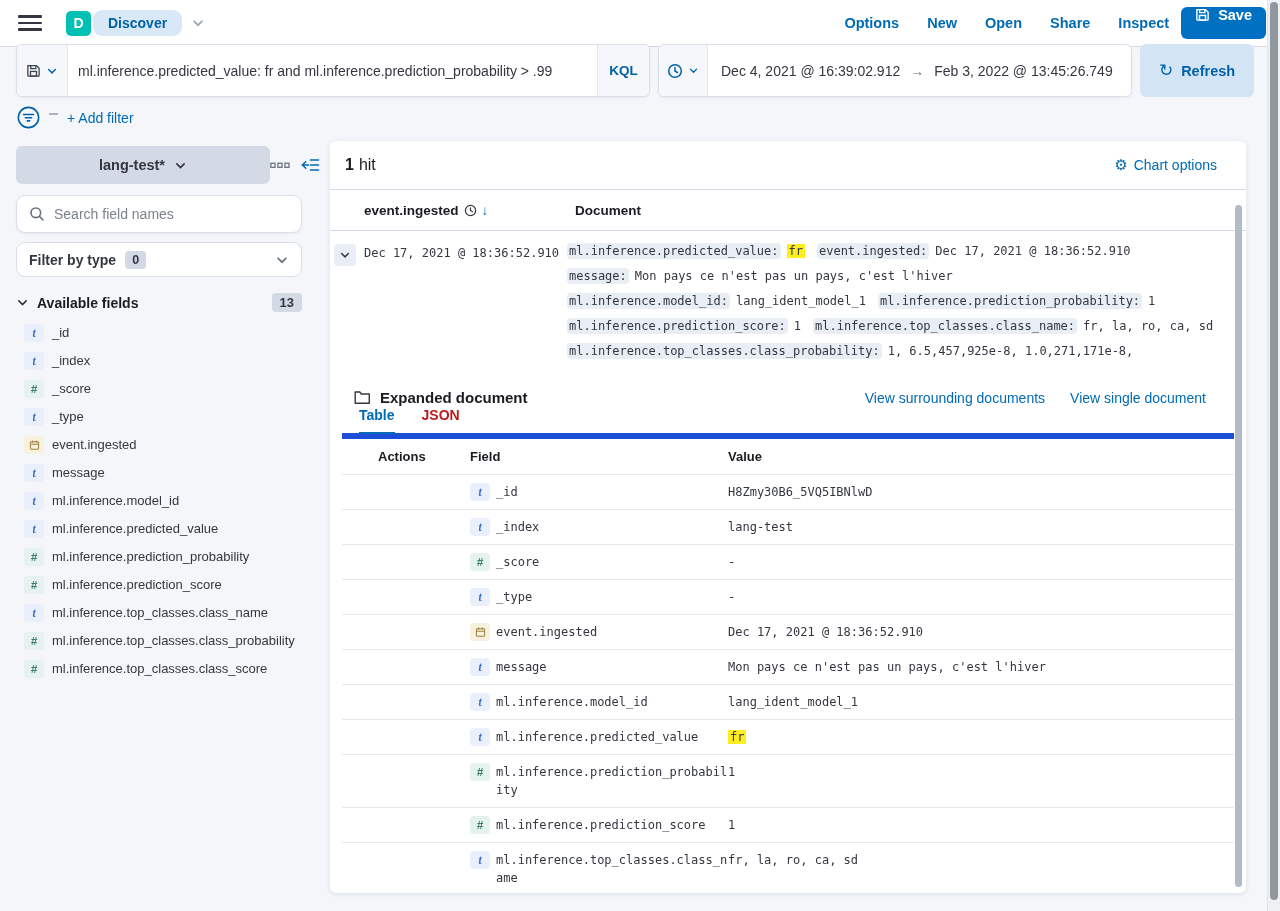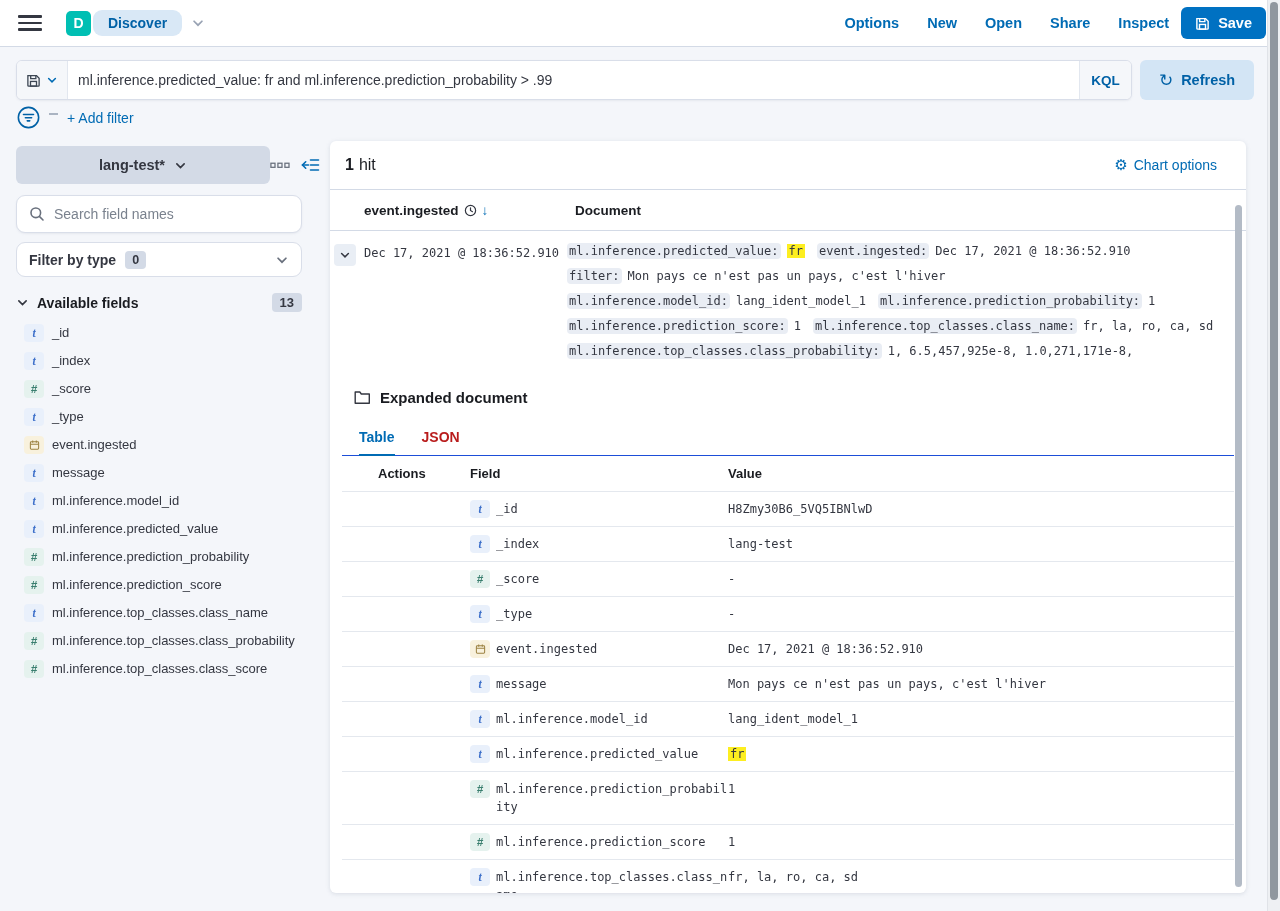--- a/index.html
+++ b/index.html
@@ -10,24 +10,24 @@
 
   
   .topbar { position:absolute; top:0; left:0; width:1280px; height:47px; background:#fff; border-bottom:1px solid #d3dae6; display:flex; align-items:center; padding:0 14px; }
   .hamburger { width:24px; height:24px; display:flex; flex-direction:column; justify-content:center; gap:4px; cursor:pointer; margin-left:4px; }
   .hamburger i { display:block; height:2.5px; background:#343741; border-radius:1px; }
   .logo { width:25px; height:25px; background:#00bfb3; border-radius:5px; color:#fff; font-weight:700; font-size:14px; display:flex; align-items:center; justify-content:center; margin-left:24px; }
   .breadcrumb { margin-left:2px; background:#d9e8f6; color:#0061a6; font-weight:600; font-size:14px; padding:5px 15px; border-radius:9px; }
   .crumb-chevron { color:#98a2b3; margin-left:9px; }
   .topnav { margin-left:auto; display:flex; align-items:center; gap:28px; }
   .nav-link { color:#006bb4; font-weight:600; font-size:14.5px; cursor:pointer; }
-  .save-btn { margin-left:12px; background:#0071c2; color:#fff; border:none; border-radius:6px; height:32px; padding:0 14px; display:flex; align-items:center; gap:8px; font-weight:600; font-size:14.5px; font-family:inherit; cursor:pointer; }
+  .save-btn { margin-left:12px; background:#0071c2; color:#fff; border:none; border-radius:6px; height:32px; padding:0 14px; display:flex; gap:8px; font-weight:600; font-size:14.5px; font-family:inherit; cursor:pointer; }
 
   
-  .query-row { position:absolute; top:60px; left:16px; width:1238px; height:40px; display:flex; gap:8px; }
+  .query-row { position:absolute; top:44px; left:16px; width:1238px; height:53px; display:flex; gap:8px; }
   .qgroup { display:flex; align-items:stretch; background:#fff; border:1px solid #d9dee9; border-radius:6px; overflow:hidden; box-shadow:0 1px 2px rgba(152,162,179,.15); }
   .q-query { flex:1; }
   .seg { background:#f5f7fa; border-right:1px solid #e2e7ef; display:flex; align-items:center; justify-content:center; gap:5px; padding:0 9px; cursor:pointer; }
   .q-input { flex:1; border:none; outline:none; font-family:inherit; font-size:14px; color:#343741; padding:0 10px; background:transparent; }
   .kql { width:52px; background:#f5f7fa; border-left:1px solid #e2e7ef; display:flex; align-items:center; justify-content:center; color:#0061a6; font-weight:700; font-size:13.5px; cursor:pointer; }
   .q-date { width:474px; }
   .date-text { flex:1; display:flex; align-items:center; gap:10px; padding:0 13px; font-size:14px; color:#343741; }
   .date-part { cursor:pointer; white-space:nowrap; }
   .range-arrow { color:#69707d; }
   .refresh-btn { width:114px; background:#d3e5f5; border:none; border-radius:6px; color:#0061a6; font-weight:600; font-size:14.5px; font-family:inherit; display:flex; align-items:center; justify-content:center; gap:8px; cursor:pointer; }
@@ -81,21 +81,21 @@
   .doc-summary { flex:1; display:flex; flex-direction:column; gap:9px; }
   .sum-line { display:flex; align-items:center; flex-wrap:nowrap; white-space:nowrap; }
   .chip { background:#e9edf4; border-radius:4px; padding:1px 2px; margin-right:6px; color:#343741;text-align:right; }
   .sum-val { color:#343741; margin-right:12px; }
 
   .expanded-head { margin-top:16px; display:flex; align-items:center; padding:0 40px 0 24px; }
   .expanded-title { font-size:15px; font-weight:700; color:#1a1c21; margin-left:9px; }
   .doc-links { margin-left:auto; display:flex; gap:25px; }
   .doc-link { color:#006bb4; font-size:14px; font-weight:500; cursor:pointer; }
 
-  .tabs { margin:23px 12px 0 12px; border-bottom:1px solid #1d4ed8; display:flex; gap:27px; padding-left:17px; }
+  .tabs { margin:1px 12px 0 12px; border-bottom:6px solid #1d4ed8; display:flex; gap:27px; padding-left:17px; }
   .tab { font-size:14px; font-weight:600; padding-bottom:9px; cursor:pointer; color:#b91c1c; }
   .tab.active { color:#006bb4; border-bottom:2px solid #006bb4; margin-bottom:-1px; }
 
   .dgrid { margin:0 12px; }
   .dgrid-head, .detail-row { display:grid; grid-template-columns:92px 258px 1fr; padding:10px 0 10px 36px; border-bottom:1px solid #e4e8ee; }
   .dgrid-head { font-size:13px; font-weight:700; color:#1a1c21; border-bottom:1px solid #e4e8ee; }
   .detail-row { padding:8px 0 8px 36px; }
   .col-field { display:flex; align-items:flex-start; gap:6px; }
   .detail-field-name { max-width:232px; word-break:break-all; line-height:18px; color:#343741; }
   .col-value { line-height:18px; color:#343741; }
@@ -154,20 +154,40 @@
       <span>
         <svg width="12" height="12" viewBox="0 0 16 16">
             <path d="M3.5 6l4.5 4.5L12.5 6" fill="none" stroke="#006bb4" stroke-width="2" stroke-linecap="round"></path>
           </svg>
       </span>
     </div>
     <input class="q-input" value="ml.inference.predicted_value: fr and ml.inference.prediction_probability &gt; .99" style="">
     <div class="kql">KQL</div>
   </div>
 
+  <div class="qgroup q-date">
+    <div class="seg" style="padding:0 8px;">
+      <span>
+        <svg width="16" height="16" viewBox="0 0 16 16" fill="none" stroke="#0061a6" stroke-width="1.5">
+            <circle cx="8" cy="8" r="6.3"></circle>
+            <path d="M8 4.6V8l2.4 1.5" stroke-linecap="round"></path>
+          </svg>
+      </span>
+      <span>
+        <svg width="11" height="11" viewBox="0 0 16 16">
+            <path d="M3.5 6l4.5 4.5L12.5 6" fill="none" stroke="#0061a6" stroke-width="2" stroke-linecap="round"></path>
+          </svg>
+      </span>
+    </div>
+    <div class="date-text">
+      <span class="date-part">Dec 4, 2021 @ 16:39:02.912</span>
+      <span class="range-arrow">→</span>
+      <span class="date-part">Feb 3, 2022 @ 13:45:26.749</span>
+    </div>
+  </div>
 
   <button class="refresh-btn">
     <span class="refresh-glyph">↻</span>
     <span>Refresh</span>
   </button>
 </div>
 
 <div class="filter-row">
   <span>
     <svg width="23" height="23" viewBox="0 0 22 22" fill="none" stroke="#0061a6" stroke-width="1.5">
@@ -325,21 +345,21 @@
     </button>
     <div class="row-time mono">Dec 17, 2021 @ 18:36:52.910</div>
     <div class="doc-summary mono">
         <div class="sum-line">
           <span class="chip">ml.inference.predicted_value:</span>
           <span class="sum-val"><mark>fr</mark></span>
           <span class="chip">event.ingested:</span>
           <span class="sum-val">Dec 17, 2021 @ 18:36:52.910</span>
         </div>
         <div class="sum-line">
-          <span class="chip">filter:</span>
+          <span class="chip">message:</span>
           <span class="sum-val">Mon pays ce n'est pas un pays, c'est l'hiver</span>
         </div>
         <div class="sum-line">
           <span class="chip">ml.inference.model_id:</span>
           <span class="sum-val">lang_ident_model_1</span>
           <span class="chip">ml.inference.prediction_probability:</span>
           <span class="sum-val">1</span>
         </div>
         <div class="sum-line">
           <span class="chip">ml.inference.prediction_score:</span>
@@ -354,20 +374,24 @@
       </div>
   </div>
 
   <div class="expanded-head">
     <span>
       <svg width="17" height="15" viewBox="0 0 17 15" fill="none" stroke="#343741" stroke-width="1.4">
           <path d="M1.2 13.3V2h4.6l1.5 2h8v9.3z" stroke-linejoin="round"></path>
         </svg>
     </span>
     <span class="expanded-title">Expanded document</span>
+    <span class="doc-links">
+      <a class="doc-link">View surrounding documents</a>
+      <a class="doc-link">View single document</a>
+    </span>
   </div>
 
   <div class="tabs">
     <span class="tab active">Table</span>
     <span class="tab">JSON</span>
   </div>
 
   <div class="dgrid">
     <div class="dgrid-head">
       <span>Actions</span>

